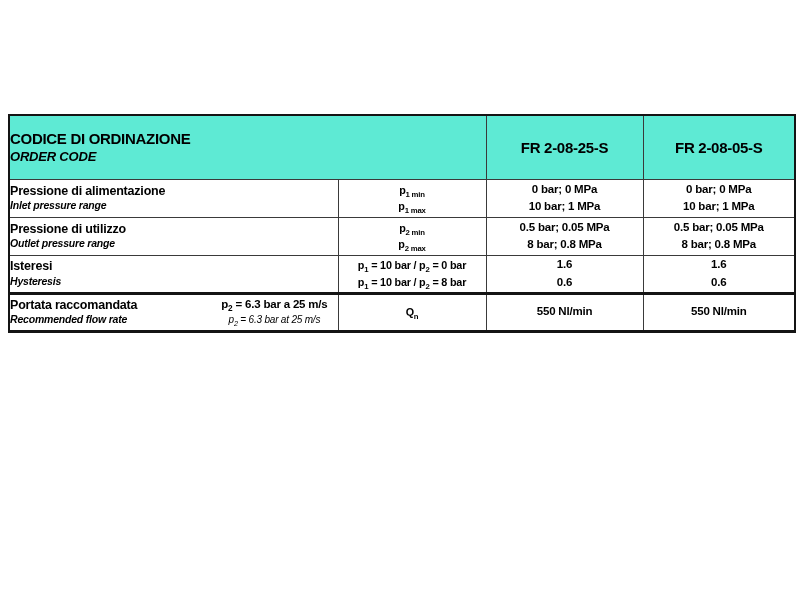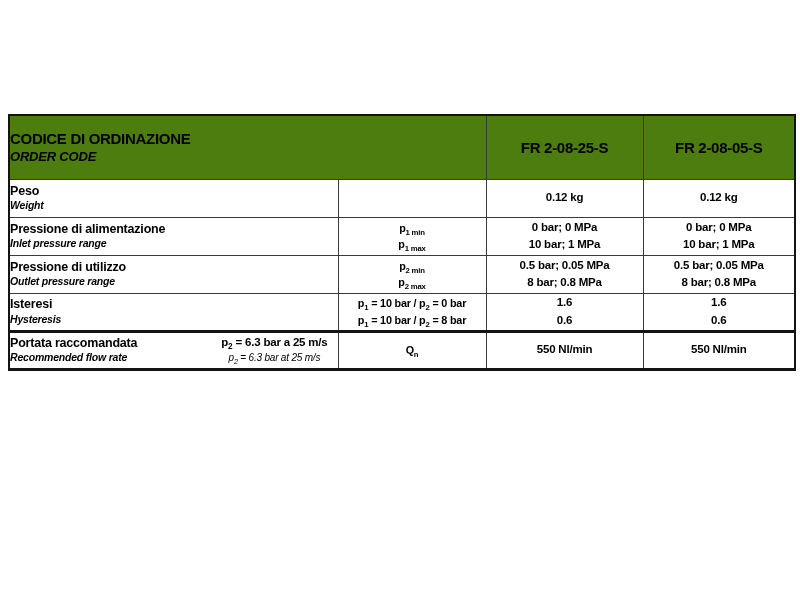--- a/index.html
+++ b/index.html
@@ -18,21 +18,21 @@
     border: 2px solid #141414;
     border-bottom-width: 3px;
   }
   table.spec th, table.spec td {
     border: 1px solid #3a3a3a;
     padding: 0;
     overflow: hidden;
   }
   thead tr { height: 64px; }
   thead th {
-    background: #4d7c0f;
+    background: #5eead4;
     border-bottom: 2px solid #141414;
     vertical-align: middle;
   }
   th.title-cell { text-align: left; padding: 2px 6px; }
   .title-it { font-size: 15px; font-weight: bold; letter-spacing: -0.3px; line-height: 1.25; }
   .title-en { font-size: 13px; font-weight: bold; font-style: italic; letter-spacing: -0.2px; }
   th.model-cell { text-align: center; font-size: 15px; font-weight: bold; letter-spacing: -0.3px; margin-top: 12px; }
   tbody tr { height: 38px; }
   td.label-cell { text-align: left; vertical-align: middle; padding: 2px 5px 2px 5px; }
   .label-it { font-size: 12.5px; font-weight: bold; letter-spacing: -0.2px; line-height: 1.25; }
@@ -67,35 +67,20 @@
       <tr>
         <th class="title-cell" colspan="2">
           <div class="title-it">CODICE DI ORDINAZIONE</div>
           <div class="title-en">ORDER CODE</div>
         </th>
         <th class="model-cell">FR 2-08-25-S</th>
         <th class="model-cell">FR 2-08-05-S</th>
       </tr>
     </thead>
     <tbody>
-        <tr>
-          <td class="label-cell">
-            <div>
-              <div class="label-it">Peso</div>
-              <div class="label-en">Weight</div>
-            </div>
-          </td>
-          <td class="sym-cell"></td>
-          <td class="val-cell">
-            <div>0.12 kg</div>
-          </td>
-          <td class="val-cell">
-            <div>0.12 kg</div>
-          </td>
-        </tr>
         <tr>
           <td class="label-cell">
             <div>
               <div class="label-it">Pressione di alimentazione</div>
               <div class="label-en">Inlet pressure range</div>
             </div>
           </td>
           <td class="sym-cell">
             <div>p<sub>1 min</sub></div>
             <div>p<sub>1 max</sub></div>

